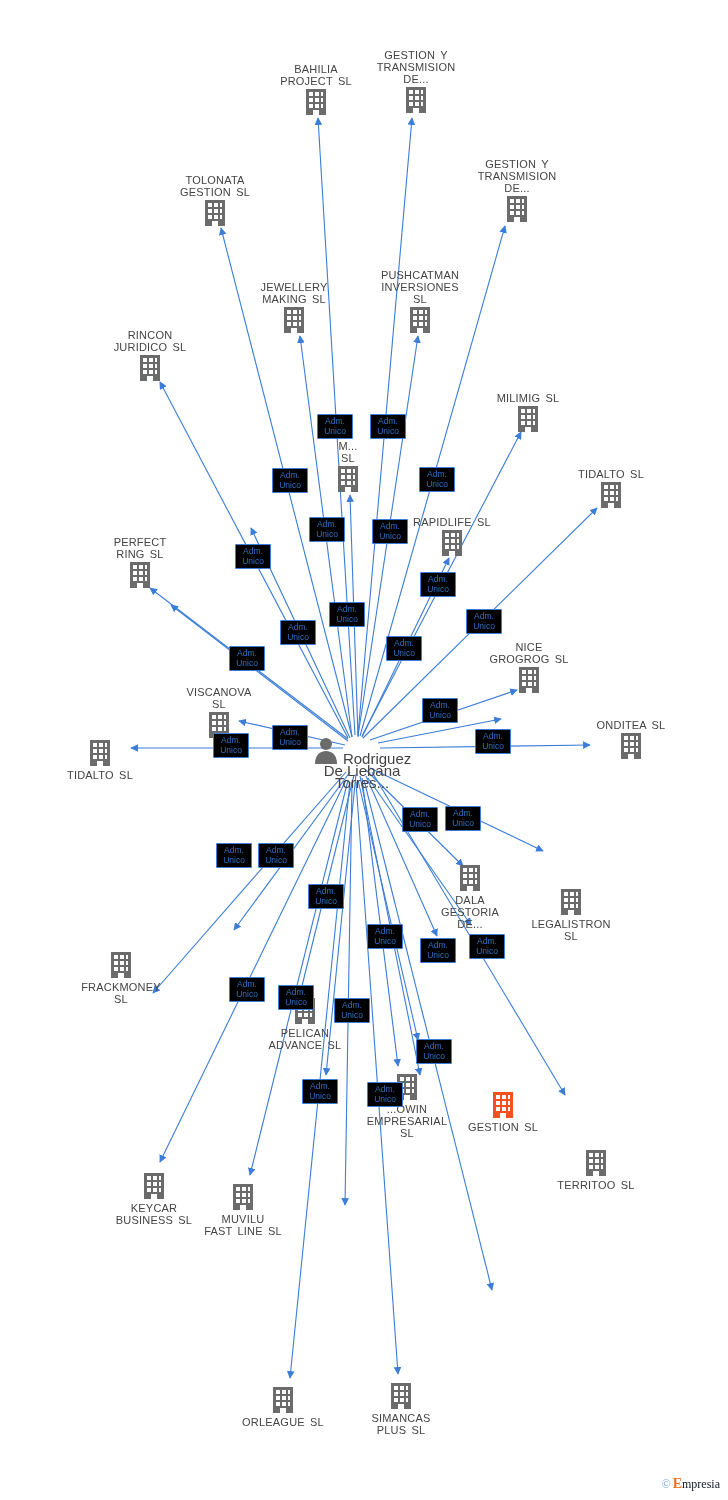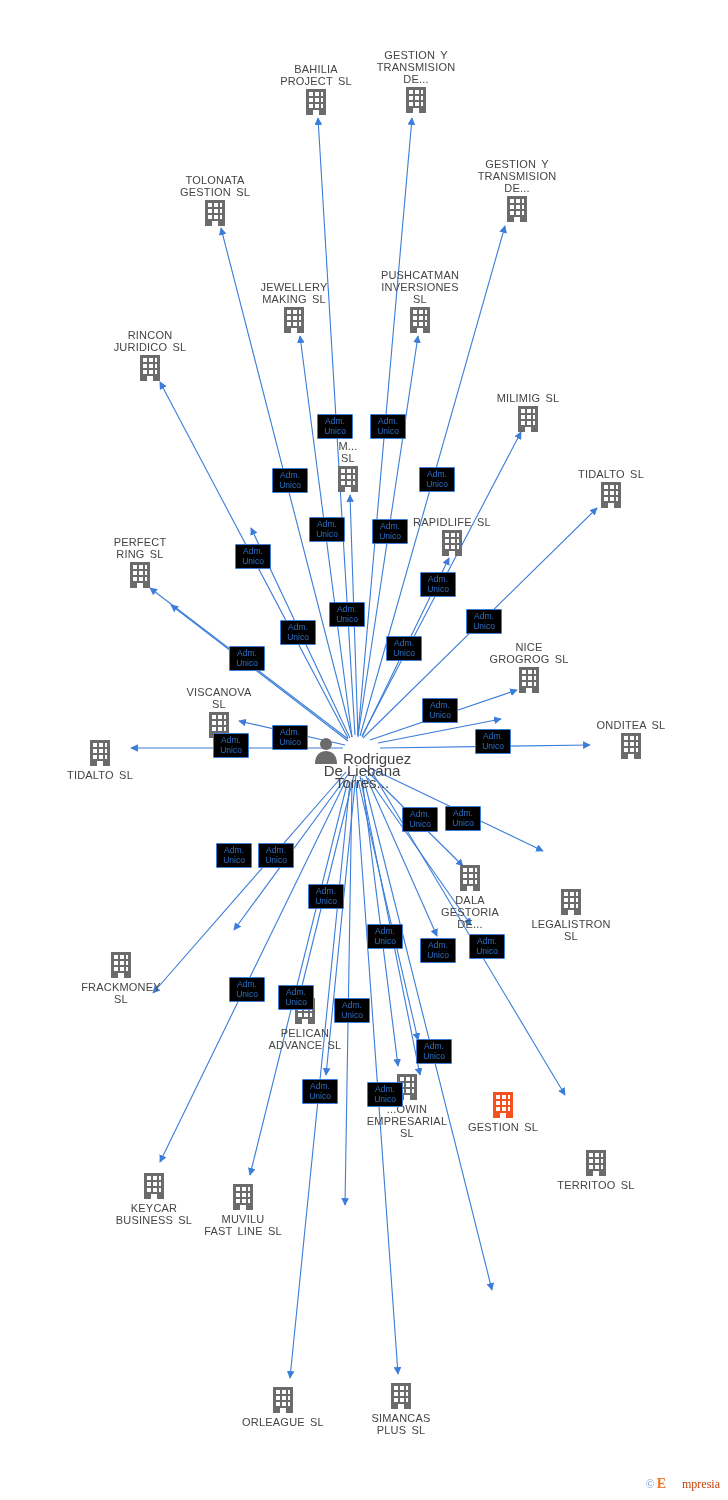--- a/index.html
+++ b/index.html
@@ -81,22 +81,21 @@
   .watermark .c {
     color: #7aa8d8;
     margin-right: 2px;
   }
   .watermark .e {
     color: #f07020;
     font-size: 14px;
     font-weight: bold;
   }
   .watermark .rest {
-    color: #c2410c;
-    margin-left: 16px;
+    color: #0f172a;
   }
 </style>
 </head>
 <body>
 
 <div id="canvas">
   <svg id="edges" viewBox="0 0 728 1500">
     <defs>
       <marker id="arrow" viewBox="0 0 10 10" refX="9" refY="5" markerWidth="7" markerHeight="7" orient="auto-start-reverse">
         <path d="M 0 0 L 10 5 L 0 10 z" fill="#3b7dd8"></path>

